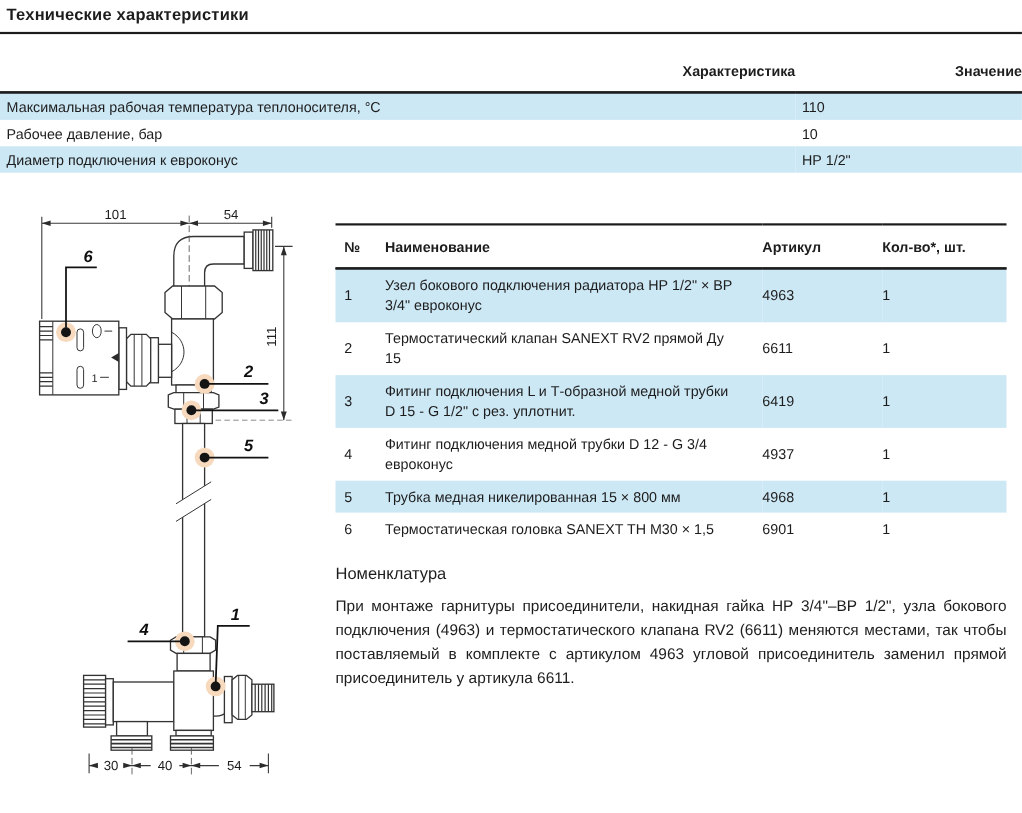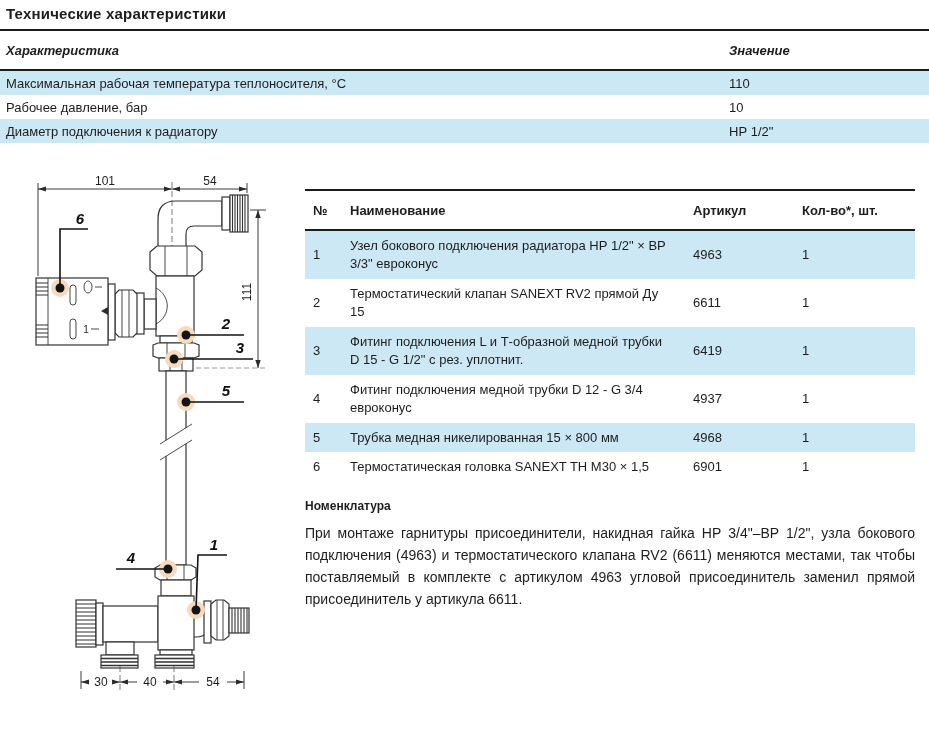--- a/index.html
+++ b/index.html
@@ -6,37 +6,37 @@
   body{
     width:929px;height:739px;overflow:hidden;background:#ffffff;
     font-family:"Liberation Sans",sans-serif;color:#1d1d1d;position:relative;
   }
   .page{padding-top:5px;}
   h1.title{font-size:15px;font-weight:700;margin:0 0 7px 6px;letter-spacing:.2px;}
   .title-rule{border-top:2px solid #1c1c1c;height:0;}
   table{border-collapse:collapse;width:100%;}
   
   .specs{font-size:13px;}
-  .specs th{font-weight:700;text-align:left;padding:12px 0 11px 6px;border-bottom:2px solid #1c1c1c;font-style:italic;}
+  .specs th{font-weight:700;text-align:right;padding:26px 0 11px 6px;border-bottom:2px solid #1c1c1c;}
   .specs td{padding:4px 0 4px 6px;height:16px;}
   .specs tbody tr:nth-child(odd){background:#cde8f5;}
   .specs .colval{width:200px;}
   
   .main{display:flex;margin-top:29px;align-items:flex-start;}
   .diagram{flex:0 0 305px;width:305px;}
   .rightcol{flex:1;box-sizing:border-box;padding-right:14px;}
   
   .parts{font-size:13px;border-top:2px solid #1c1c1c;table-layout:fixed;margin-top:17px;}
   .parts th{font-weight:700;text-align:left;padding:12px 0 11px;border-bottom:2px solid #1c1c1c;}
   .parts td{padding:6px 0;line-height:1.38;vertical-align:middle;}
   .parts tbody tr:nth-child(odd){background:#cde8f5;}
   .parts th:first-child,.parts td:first-child{padding-left:8px;}
   .parts th:nth-child(2),.parts td:nth-child(2){padding-right:24px;}
   
-  h2.nomtitle{font-size:12px;font-weight:700;margin:17px 0 9px 0;}
+  h2.nomtitle{font-size:15px;font-weight:400;margin:17px 0 9px 0;}
   p.nomtext{font-size:14px;line-height:22px;text-align:justify;margin:0;}
   
   .obj{stroke:#333;stroke-width:1.2;fill:#fff;}
   .objthin{stroke:#333;stroke-width:0.9;fill:none;}
   .hatch{stroke:#333;stroke-width:1.1;fill:none;}
   .hatch2{stroke:#333;stroke-width:1.5;fill:none;}
   .dline{stroke:#3a3a3a;stroke-width:1;fill:none;}
   .dash{stroke:#8a8a8a;stroke-width:0.9;fill:none;stroke-dasharray:5 3;}
   .cdash{stroke:#555;stroke-width:0.8;fill:none;stroke-dasharray:6 3;}
   .leader{stroke:#121212;stroke-width:1.6;fill:none;}
@@ -66,21 +66,21 @@
     <tbody>
       <tr>
         <td>Максимальная рабочая температура теплоносителя, °С</td>
         <td>110</td>
       </tr>
       <tr>
         <td>Рабочее давление, бар</td>
         <td>10</td>
       </tr>
       <tr>
-        <td>Диаметр подключения к радиатору</td>
+        <td>Диаметр подключения к евроконус</td>
         <td>НР 1/2"</td>
       </tr>
     </tbody>
   </table>
 
   <div class="main">
 
     <div class="diagram">
       <svg width="305" height="524" viewBox="0 0 305 524">
 
@@ -242,21 +242,21 @@
           <tr>
             <th>№</th>
             <th>Наименование</th>
             <th>Артикул</th>
             <th>Кол-во*, шт.</th>
           </tr>
         </thead>
         <tbody>
           <tr>
             <td>1</td>
-            <td>Узел бокового подключения радиатора НР 1/2" × ВР 3/3" евроконус</td>
+            <td>Узел бокового подключения радиатора НР 1/2" × ВР 3/4" евроконус</td>
             <td>4963</td>
             <td>1</td>
           </tr>
           <tr>
             <td>2</td>
             <td>Термостатический клапан SANEXT RV2 прямой Ду 15</td>
             <td>6611</td>
             <td>1</td>
           </tr>
           <tr>

